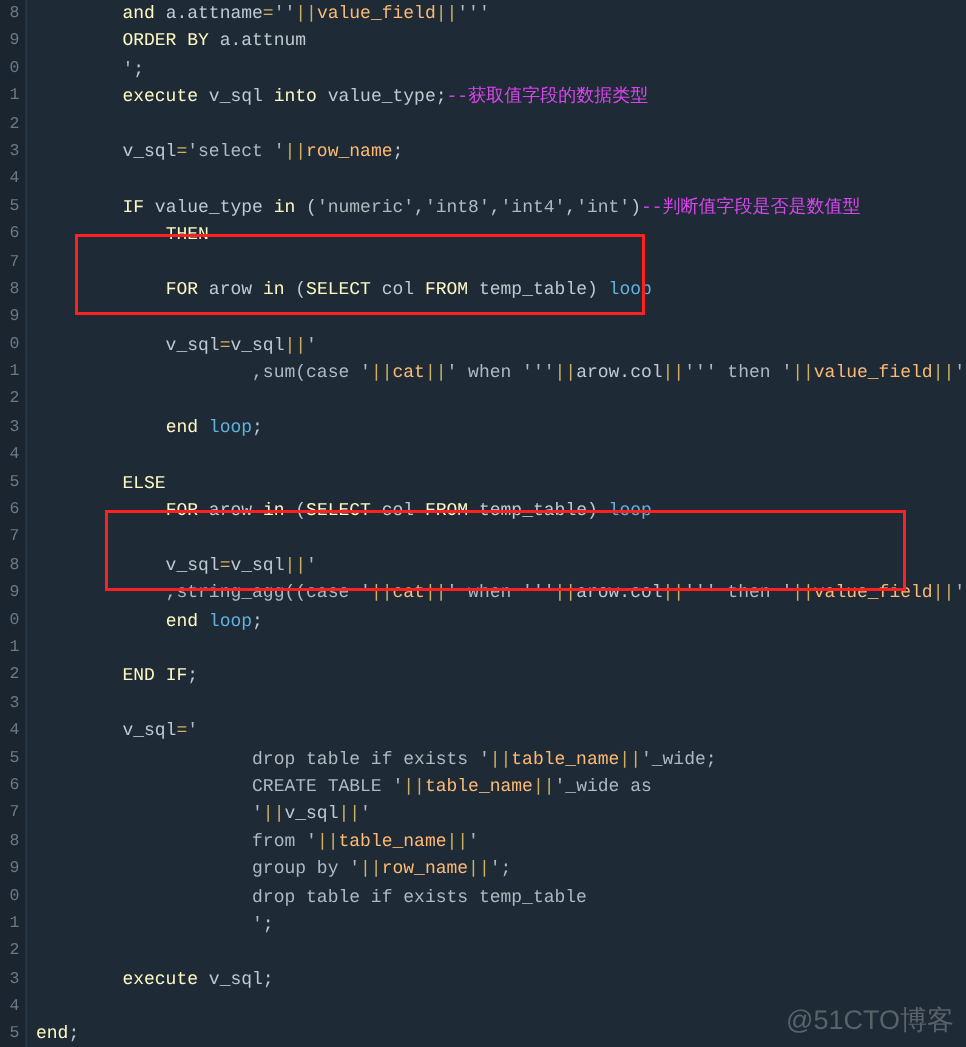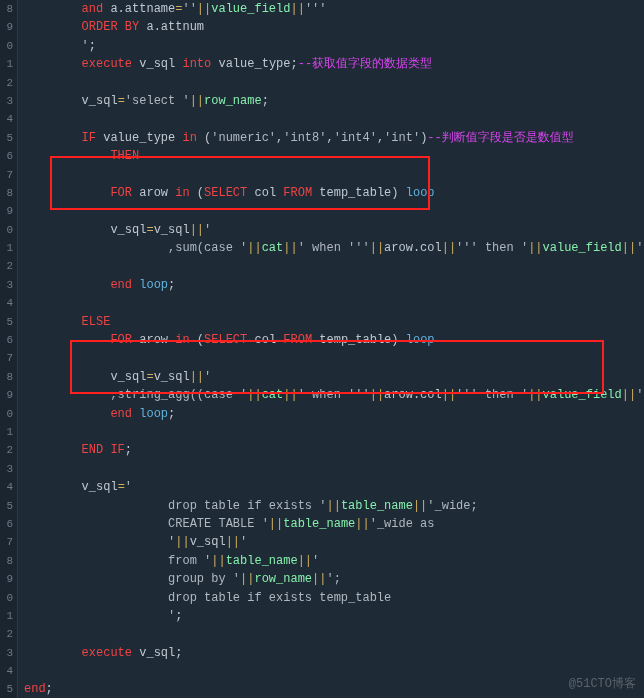--- a/index.html
+++ b/index.html
@@ -29,39 +29,39 @@
   .code {
     flex: 1;
     padding-left: 6px;
     color: #c0c8d0;
     line-height: 18.4px;
     white-space: pre;
     position: relative;
     overflow: hidden;
   }
   .line { height: 18.4px; }
-  .kw  { color: #ef4444; margin-top: 30px; }
+  .kw  { color: #fef9c3; margin-top: 30px; }
   .kw2 { color: #5fb3e0; text-align: right; }
   .str { color: #b0b8c0; }
   .op  { color: #d0b060; }
-  .id  { color: #86efac; margin-top: 24px; }
+  .id  { color: #fdba74; margin-top: 24px; }
   .cmt { color: #d946ef; }
   .hlbox {
     position: absolute;
     border: 2px solid #ff2020;
     pointer-events: none;
     z-index: 5;
   }
   .watermark {
     position: absolute;
     right: 8px;
     bottom: 6px;
-    font-size: 12px;
+    font-size: 18px;
     color: rgba(200,200,200,0.35);
-    font-family: Liberation Mono, monospace;
+    font-family: Liberation Sans, sans-serif;
     pointer-events: none;
     z-index: 20;
   }
 </style>
 </head>
 <body>
 
 <div class="editor">
   <div class="gutter" id="gutter">
       <div class="line">8</div>

